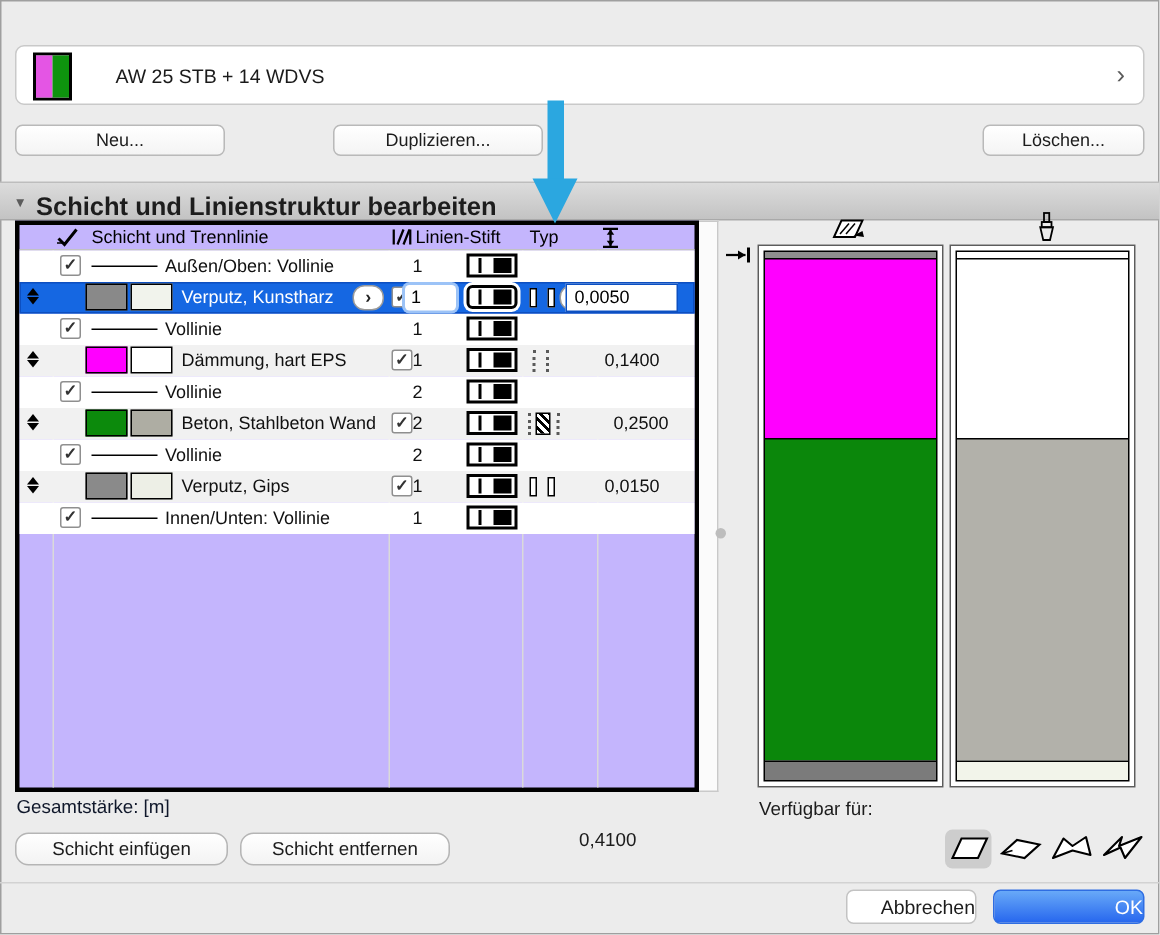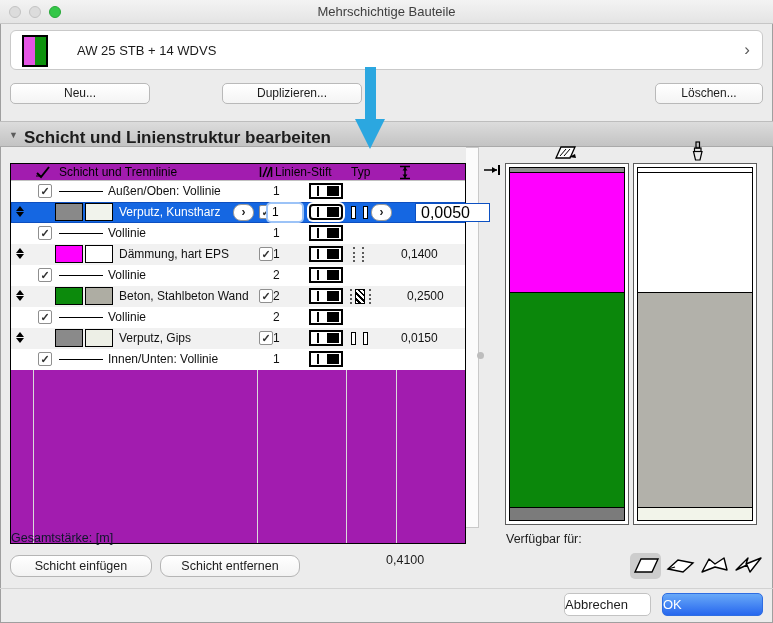--- a/index.html
+++ b/index.html
@@ -43,22 +43,22 @@
                  border-top:30px solid transparent; }
 
   
   .section { position:absolute; left:0; top:121px; width:773px; height:26px;
              background:linear-gradient(#dcdcdc,#c3c3c3); border-top:1px solid #bdbdbd;
              border-bottom:1px solid #a9a9a9; }
   .section .tri { position:absolute; left:9px; top:8px; font-size:9px; color:#5c5c5c; }
   .section .stitle { position:absolute; left:24px; top:6px; font-size:17px; font-weight:bold; color:#1d1d1d; }
 
   
-  .table { position:absolute; left:10px; top:147px; width:456px; height:381px; background:#a21caf;
-           border:1px solid #000000;margin-top:16px; }
+  .table { position:absolute; left:10px; top:147px; width:456px; height:381px; background:#c4b5fd;
+           border:3px solid #000000; }
   .thead { position:relative; height:17px; border-bottom:1px solid #c2c2c2; font-size:12px; color:#000; }
   .thead span, .thead svg { position:absolute; top:1px; }
   .colline { position:absolute; top:17px; bottom:0; width:1px; background:#dadada; }
   #rows { position:relative; }
   .row { position:relative; height:21px; font-size:12px; color:#111; }
   .row.line  { background:#fff; }
   .row.layer { background:#f1f1f1; }
   .row.selected { background:#1567e2; color:#fff; z-index:5; box-shadow:0 0 0 1px #0d4fc0 inset; }
   .cell { position:absolute; top:0; height:21px; line-height:21px; }
   .cb { position:absolute; top:3px; width:14px; height:14px; background:#fff; border:1px solid #8f8f8f;
@@ -71,22 +71,22 @@
   .stepper .dn { border-left:4px solid transparent; border-right:4px solid transparent; border-top:5px solid #000; }
   .penw { position:absolute; left:298px; top:2px; width:34px; height:16px; border:2px solid #000; background:#fff; }
   .row.selected .penw { border-radius:4px; box-shadow:0 0 0 2px #fff; }
   .penw .pv { position:absolute; left:6px; top:1px; bottom:1px; width:2px; background:#000; }
   .penw .pb { position:absolute; right:2px; top:1px; width:12px; height:10px; background:#000; }
   .chevbtn { position:absolute; top:2px; width:21px; height:17px; background:#fff; border:1px solid #9a9a9a;
              border-radius:8px; color:#222; text-align:center; line-height:15px; font-size:12px; font-weight:bold; }
   .penfield { position:absolute; left:257px; top:2px; width:34px; height:17px; background:#fff;
               border-radius:3px; box-shadow:0 0 0 2px #9cc3f7; color:#000; font-size:12px;
               line-height:17px; padding-left:4px; }
-  .thickfield { position:absolute; left:404px; top:1px; width:75px; height:19px; background:#fff;
-                border:1px solid #0c50c2; color:#000; font-size:16px; line-height:17px; padding-left:5px; }
+  .thickfield { position:absolute; left:364px; top:1px; width:75px; height:19px; background:#fff;
+                border:1px solid #0c50c2; color:#000; font-size:12px; line-height:17px; padding-left:5px; }
   
   .typ { position:absolute; left:338px; top:3px; width:24px; height:15px; }
   .typ .bar { position:absolute; top:1px; width:5px; height:13px; border:1px solid #000; background:#fff; }
   .typ .dot { position:absolute; top:0; width:0; height:15px; border-left:2px dotted #5a5a5a; }
   .typ .hrect { position:absolute; left:6px; top:0; width:10px; height:15px; border:1px solid #000;
                 background:repeating-linear-gradient(45deg,#fff 0 2px,#000 2px 4px); }
 
   
   .scrollstrip { position:absolute; left:466px; top:147px; width:13px; height:381px; background:#fbfbfb;
                  border:1px solid #c9c9c9; border-left:none; }
@@ -110,35 +110,29 @@
   .pcol .inner div { width:100%; }
   .pcol .inner div + div { border-top:1px solid #000; }
   .avail-label { position:absolute; left:506px; top:532px; font-size:12.5px; color:#1c1c1c; }
   .elembtn { position:absolute; top:553px; width:31px; height:26px; border-radius:5px; text-align:center; }
   .elembtn.sel { background:#cdcdcd; }
   #el-wall { left:630px; } #el-slab { left:664px; } #el-roof { left:698px; } #el-shell { left:732px; }
 
   
   .footline { position:absolute; left:0; top:588px; width:773px; height:1px; background:#d2d2d2; }
   .dlgbtn { position:absolute; top:593px; height:23px; border-radius:5px; font-size:13px;
-            text-align:left; line-height:21px; }
+            text-align:right; line-height:21px; }
   #btn-cancel { left:564px; width:87px; background:#fff; border:1px solid #c3c3c3; color:#1c1c1c; }
   #btn-ok { left:662px; width:101px; background:linear-gradient(#68a9f8,#2767ee); border:1px solid #2e6de2; color:#fff; }
 </style>
 </head>
 <body>
 
 <div class="window">
 
-  <div class="titlebar">
-    <span class="tl tl1"></span>
-    <span class="tl tl2"></span>
-    <span class="tl tl3"></span>
-    <div class="wtitle">Mehrschichtige Bauteile</div>
-  </div>
 
   <div class="dropdown">
     <span class="dd-swatch" id="dd-swatch">
         <i style="background: rgb(228, 85, 228); width: 50%;"></i>
         <i style="background: rgb(14, 147, 14); width: 50%;"></i>
       </span>
     <span class="dd-label">AW 25 STB + 14 WDVS</span>
     <span class="dd-chev">›</span>
   </div>
 

